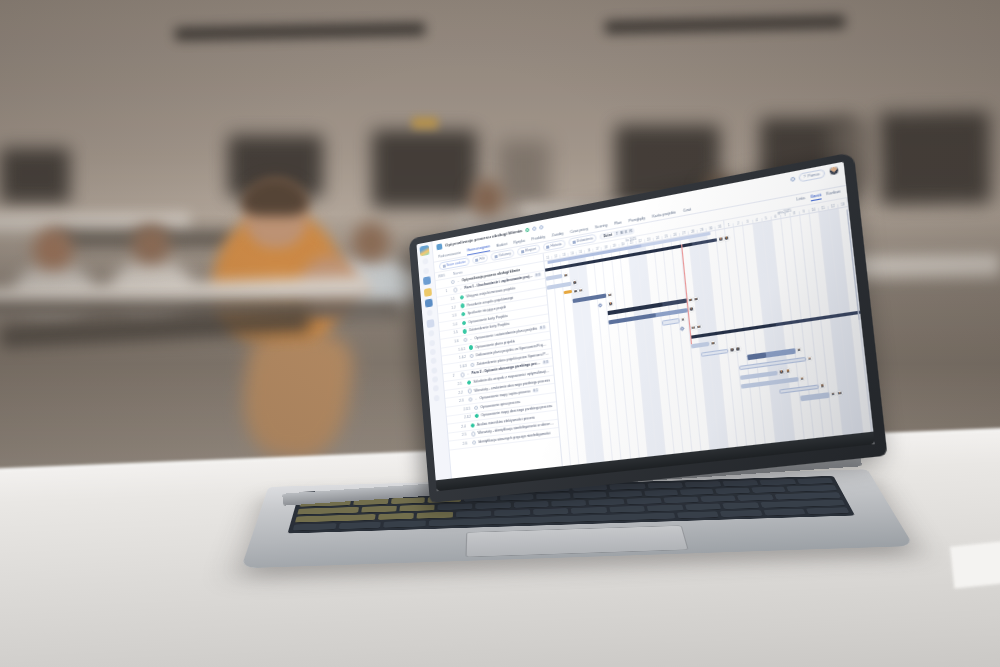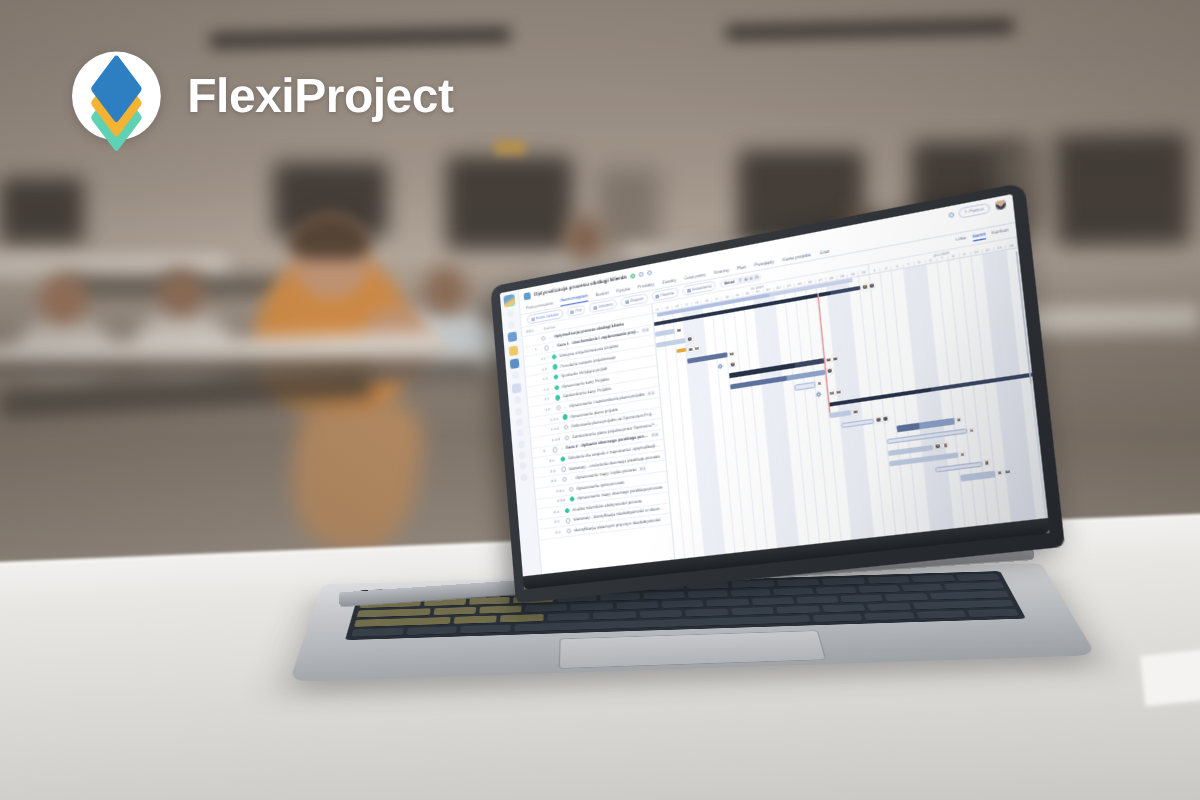--- a/index.html
+++ b/index.html
@@ -316,36 +316,20 @@
 
     <div class="bg-warm"></div>
     <div class="bg-vignette"></div>
   </div>
 
   <div class="table-shadow"></div>
   <div class="table-edge"></div>
   <div class="table-fg"></div>
   <div class="paper-right"></div>
 
-  <div class="logo-wrap">
-    <div class="logo-circle">
-      <div class="logo-stack">
-        <div class="lyr lyr-bot">
-            <i></i>
-          </div>
-        <div class="lyr lyr-mid">
-            <i></i>
-          </div>
-        <div class="lyr lyr-top">
-            <i></i>
-          </div>
-      </div>
-    </div>
-    <div class="logo-text">FlexiProject</div>
-  </div>
 
   <div class="laptop">
 
     <div class="base">
       <div class="keyboard">
         <div class="krow r1" id="kr1">
             <div class="key lit"></div>
             <div class="key lit"></div>
             <div class="key lit"></div>
             <div class="key lit"></div>

